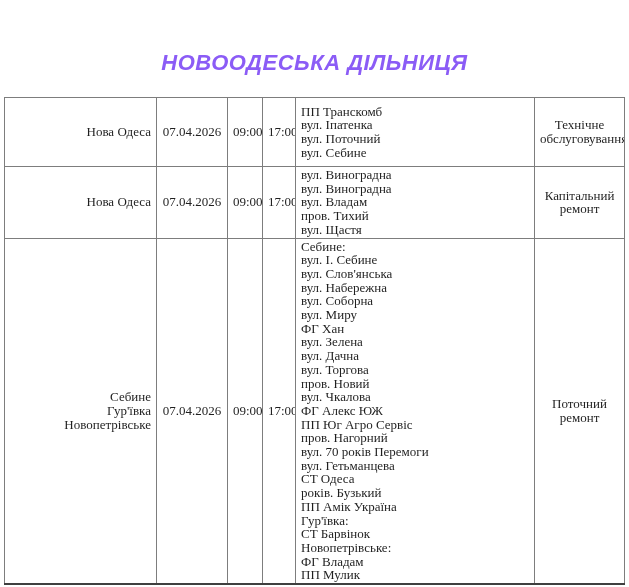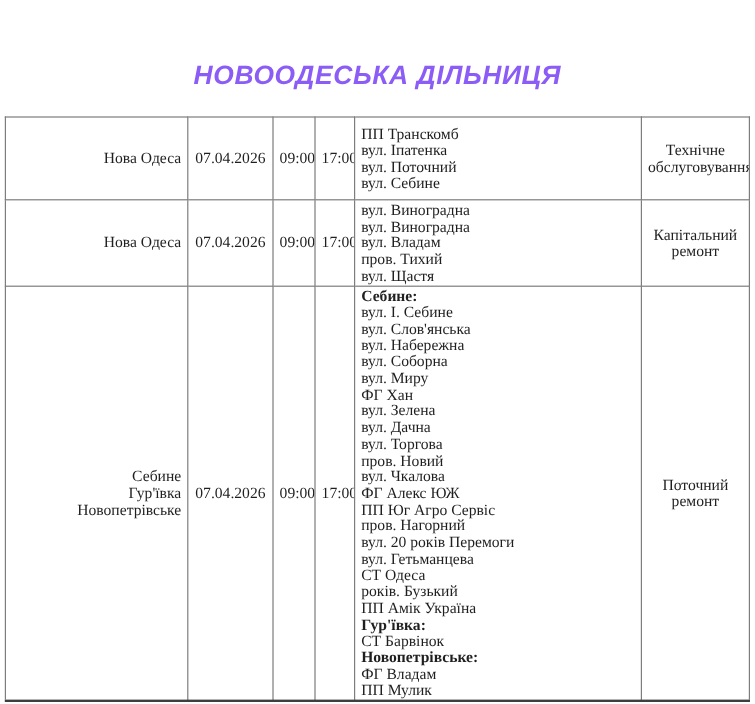--- a/index.html
+++ b/index.html
@@ -46,21 +46,21 @@
   col.c-type  { width:90px; }
   tr.r0 { height:69px; }
   tr.r1 { height:71px; }
   tr.r2 { height:345px; }
   td.cell-loc   { text-align:right; }
   td.cell-date  { text-align:center; }
   td.cell-time  { text-align:center; padding:1px 1px;margin-left:20px; }
   td.cell-str   { text-align:left; }
   td.cell-type  { text-align:center; }
   .line { white-space:nowrap; }
-  .line.bold { font-weight:bold; }
+  .line.bold { font-weight:normal; }
 </style>
 </head>
 <body>
 
 <div class="page-title">НОВООДЕСЬКА ДІЛЬНИЦЯ</div>
 
 <table class="schedule">
   <colgroup>
     <col class="c-loc">
       <col class="c-date">
@@ -119,21 +119,21 @@
           <div class="line">вул. Миру</div>
           <div class="line">ФГ Хан</div>
           <div class="line">вул. Зелена</div>
           <div class="line">вул. Дачна</div>
           <div class="line">вул. Торгова</div>
           <div class="line">пров. Новий</div>
           <div class="line">вул. Чкалова</div>
           <div class="line">ФГ Алекс ЮЖ</div>
           <div class="line">ПП Юг Агро Сервіс</div>
           <div class="line">пров. Нагорний</div>
-          <div class="line">вул. 20 років Перемоги</div>
+          <div class="line">вул. 70 років Перемоги</div>
           <div class="line">вул. Гетьманцева</div>
           <div class="line">СТ Одеса</div>
           <div class="line">років. Бузький</div>
           <div class="line">ПП Амік Україна</div>
           <div class="line bold">Гур'ївка:</div>
           <div class="line">СТ Барвінок</div>
           <div class="line bold">Новопетрівське:</div>
           <div class="line">ФГ Владам</div>
           <div class="line">ПП Мулик</div>
         </td>

